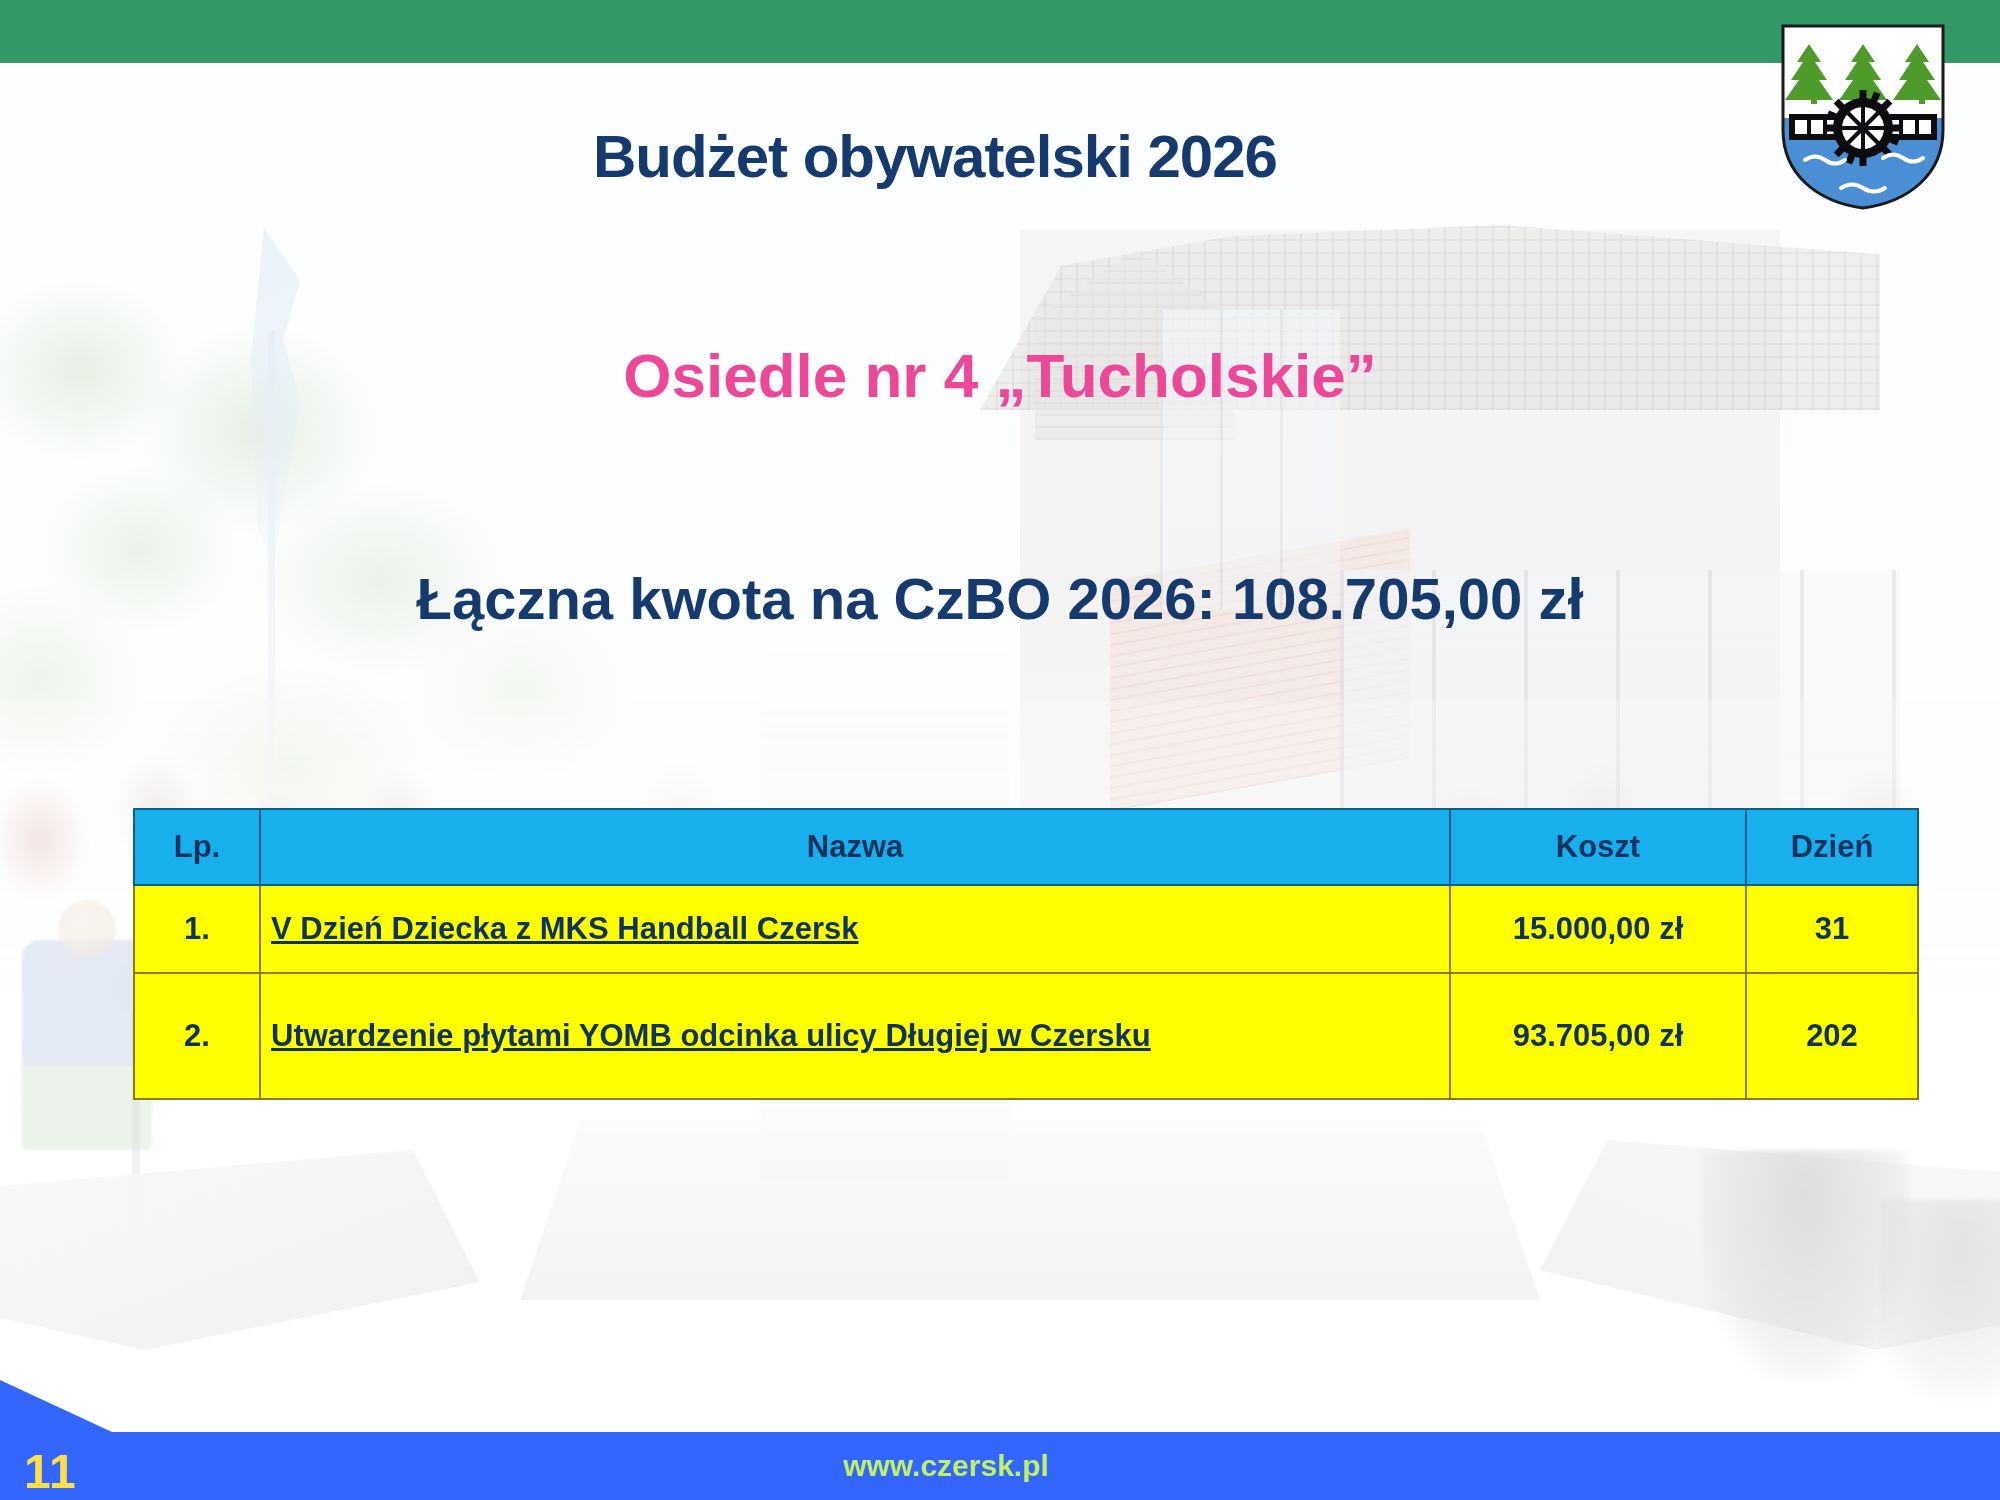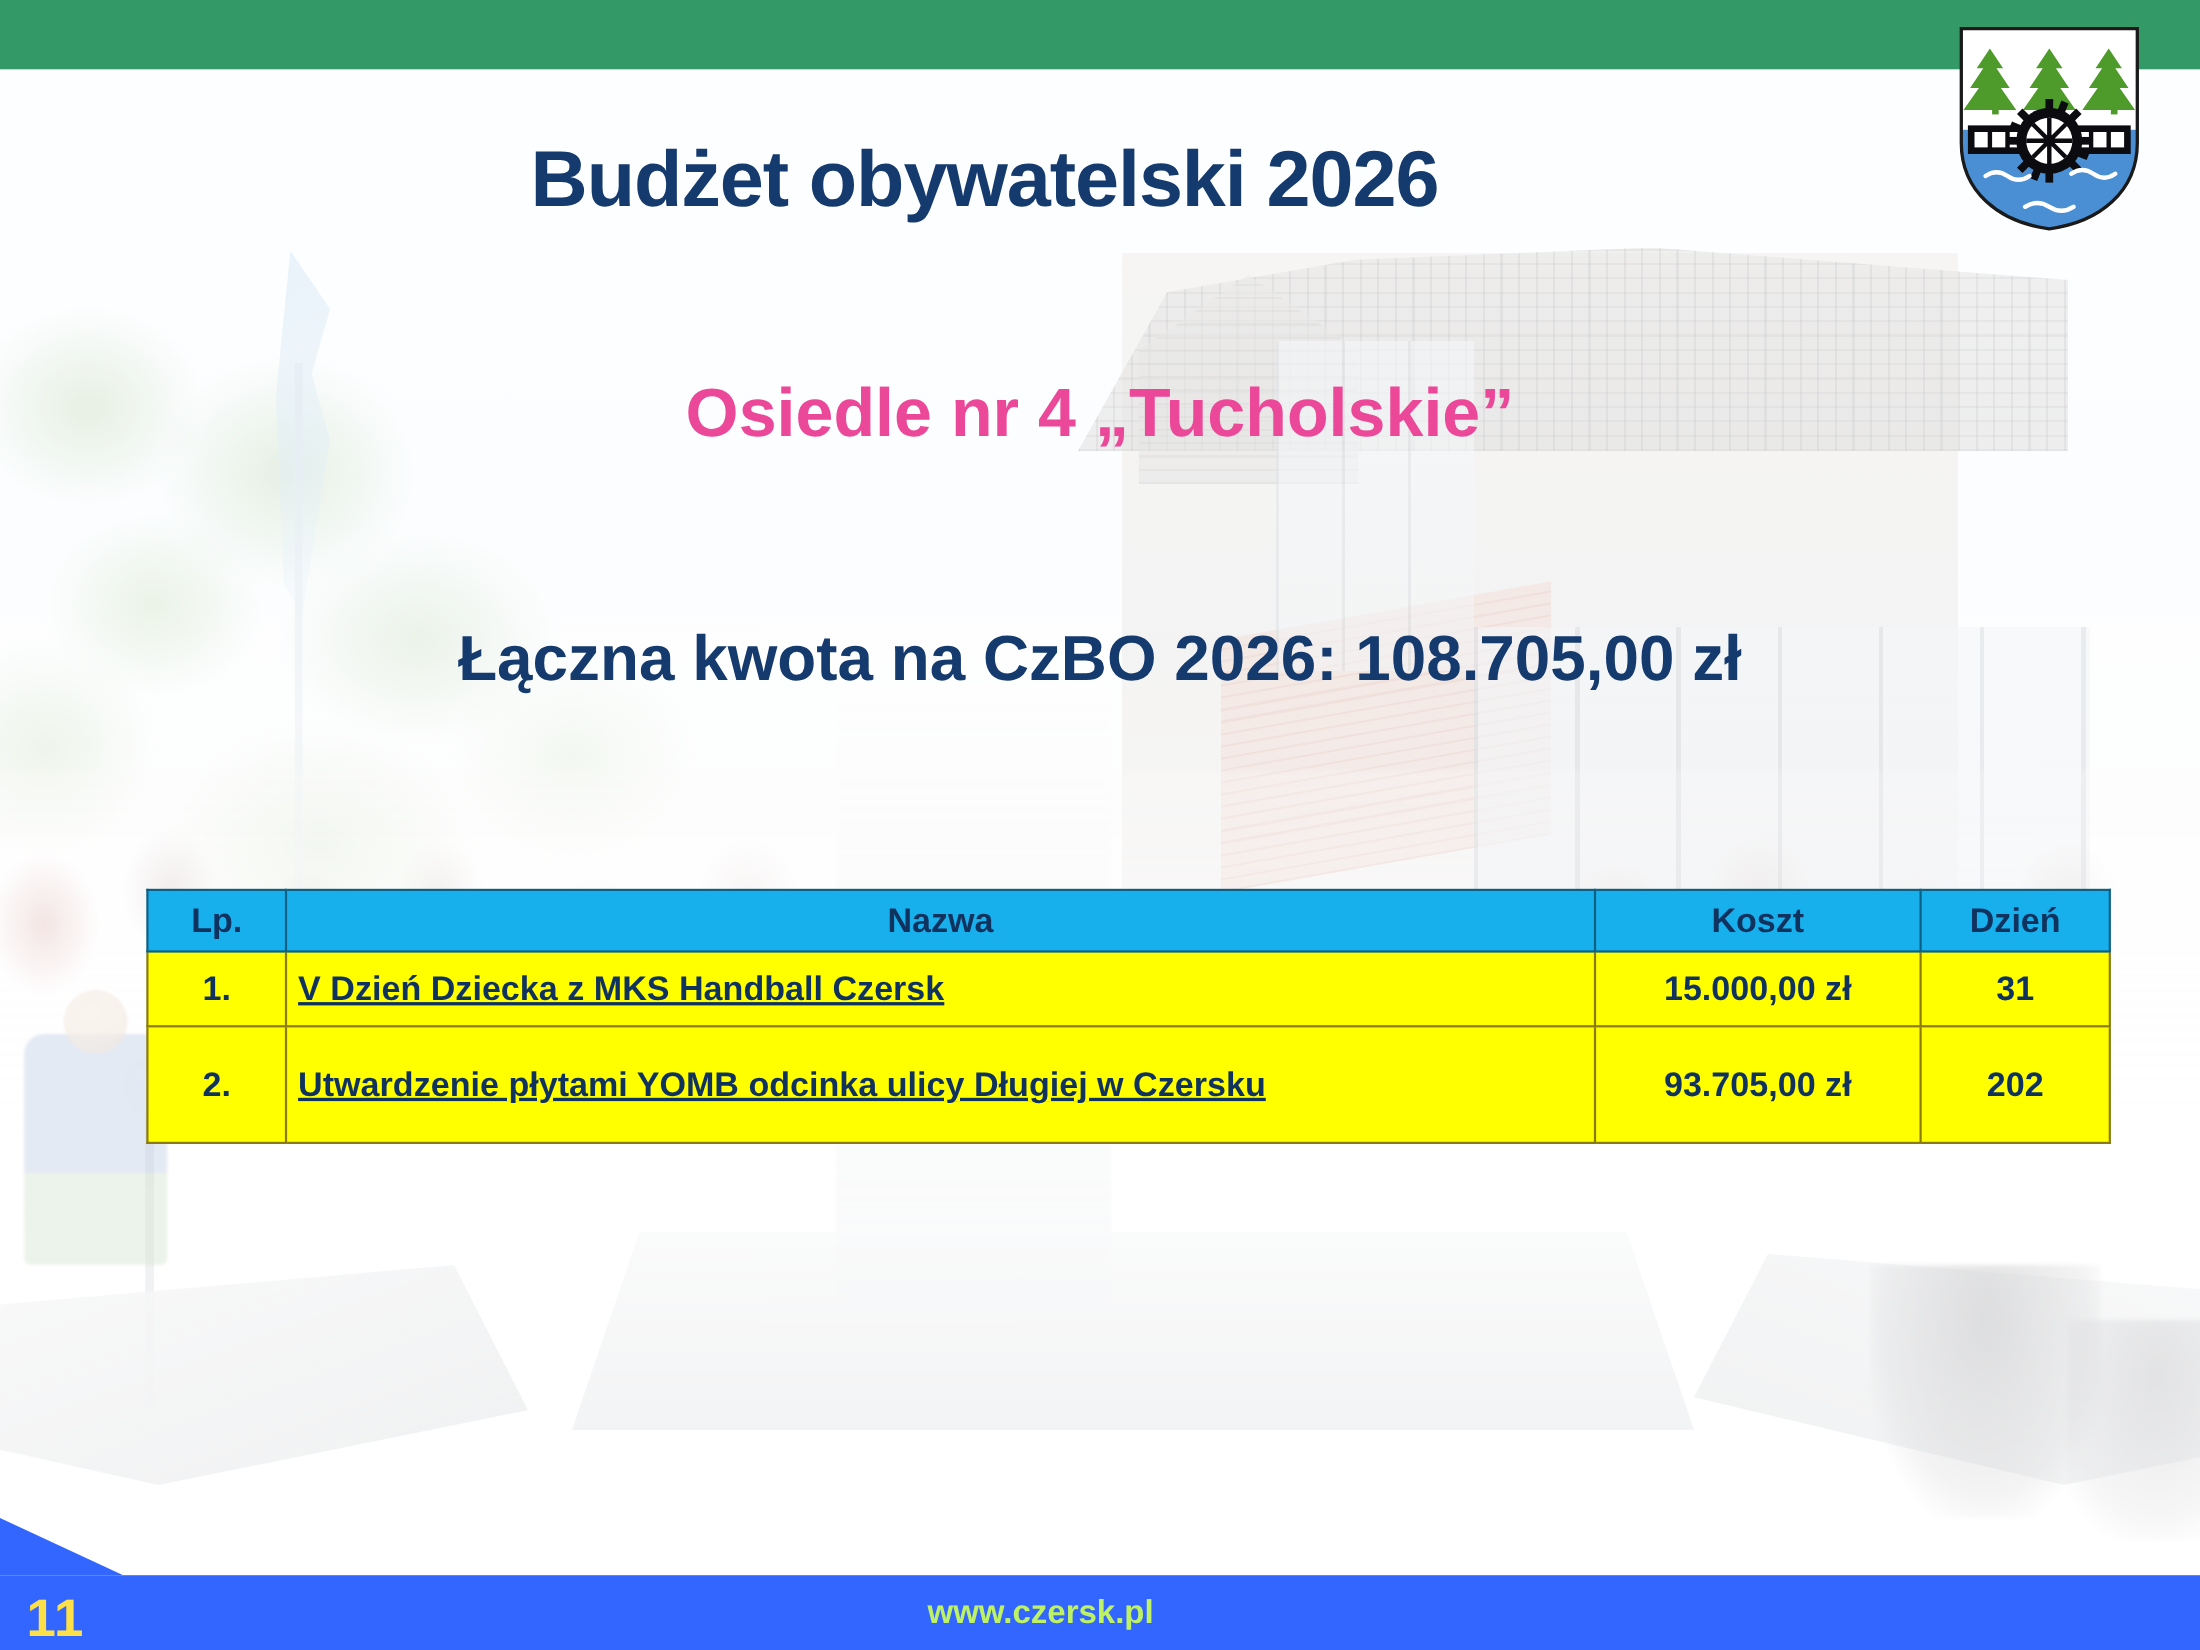--- a/index.html
+++ b/index.html
@@ -234,24 +234,25 @@
     position: absolute;
     left: 0; top: 0;
     width: 2000px;
     z-index: 5;
   }
   .h-title {
     position: absolute;
     left: 0; top: 122px;
     width: 1790px;
     text-align: center;
-    font-size: 72px;
+    font-size: 60px;
     font-weight: bold;
     color: #153a6e;
     letter-spacing: -1px;
+    padding-left: 40px;
   }
   .h-sub1 {
     position: absolute;
     left: 0; top: 340px;
     width: 2000px;
     text-align: center;
     font-size: 62px;
     font-weight: bold;
     color: #ec4899;
   }
@@ -275,21 +276,21 @@
   table.proj {
     width: 100%;
     border-collapse: collapse;
     table-layout: fixed;
     font-size: 31px;
     font-weight: bold;
     color: #10325e;
   }
   table.proj th, table.proj td {
     border: 2px solid #8a7a10;
-    padding: 2px 10px;
+    padding: 12px 10px;
     line-height: 1.18;
   }
   table.proj thead th {
     background: #18b0ec;
     text-align: center;
     height: 50px;
     border-color: #0d5f84;
   }
   table.proj tbody td {
     background: #ffff00;

